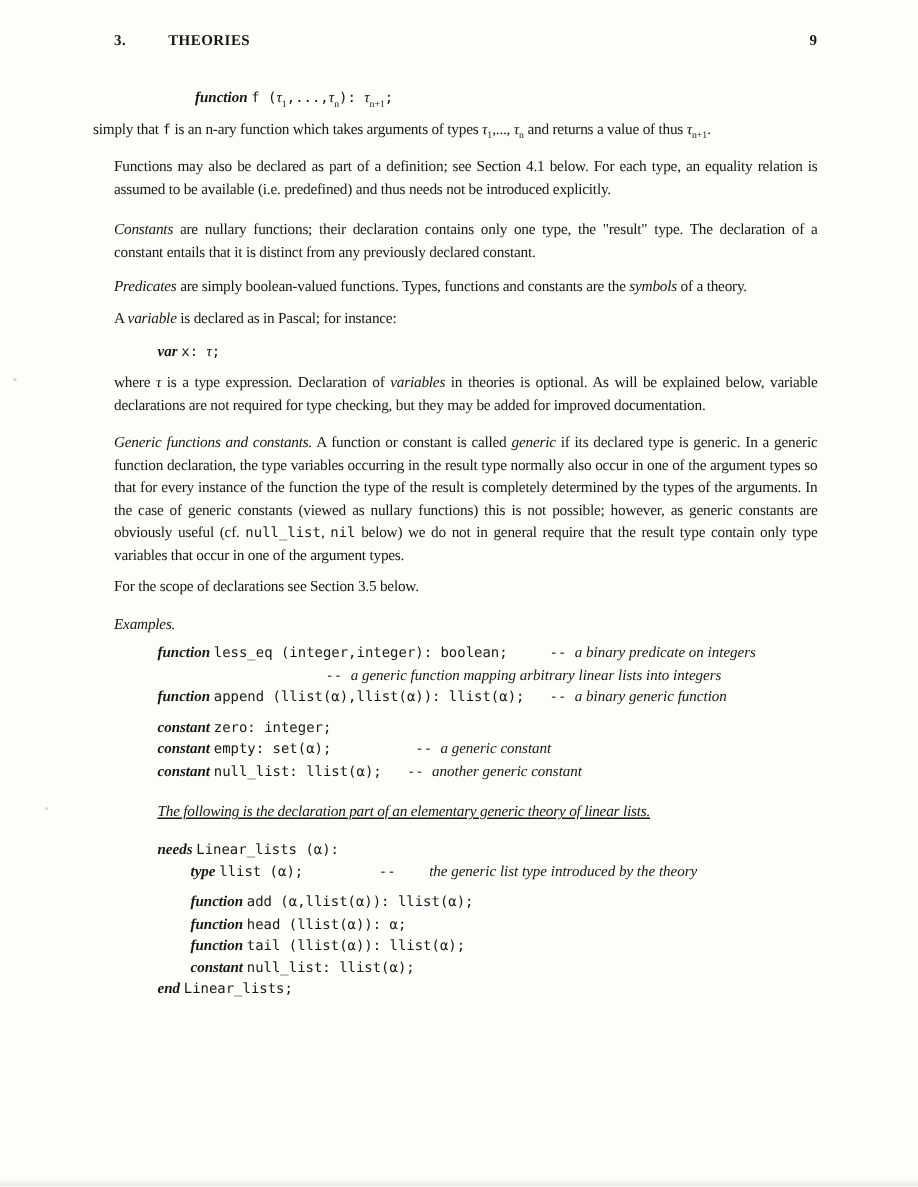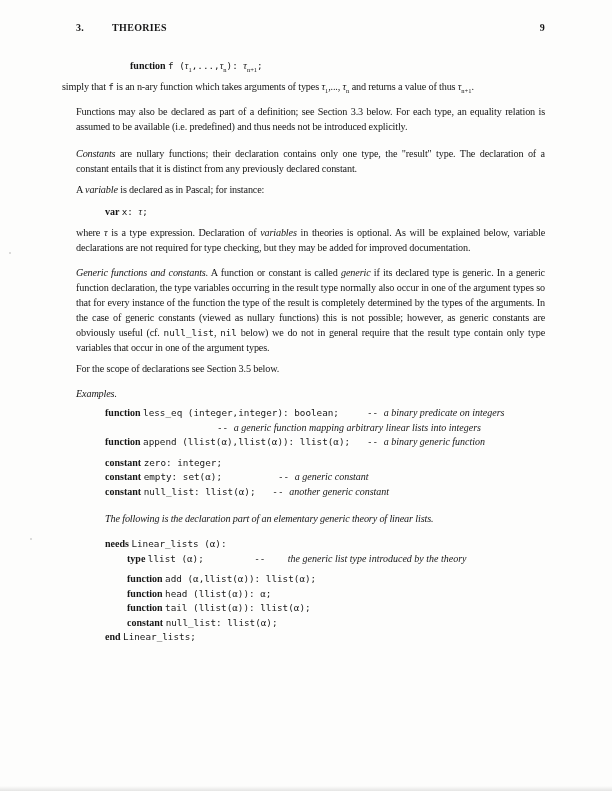--- a/index.html
+++ b/index.html
@@ -32,26 +32,26 @@
   
   .code-line {
     font-size:10px; line-height:14.5px; white-space:pre;
     font-family:"Liberation Serif","DejaVu Serif",serif;
   }
   .formula { margin:26px 0 0 54px; }
   .var-line { margin:8px 0 0 29px; }
   .code-block { margin-left:29px; }
   .cb1 { margin-top:5px; }
   .gap-before { margin-top:6px; }
-  .following { margin-left:29px; margin-top:12px; text-align:left; }
+  .following { margin-left:29px; margin-top:12px; text-align:left;text-decoration:underline; }
   .theory-block { margin-top:11px; }
   .ind { padding-left:22px; }
   
   .seg-i { font-style:italic; }
-  .seg-b { font-weight:bold; }
+  .seg-b { font-weight:bold;font-style:italic; }
   .seg-m { font-family:"DejaVu Sans Mono","Liberation Mono",monospace; font-size:9.3px; letter-spacing:0; }
   sub.seg-sub { font-size:6.5px; line-height:0; letter-spacing:0; }
   
   .scan-edge {
     position:absolute; left:0; right:0; bottom:0; height:5px;
     background:linear-gradient(180deg, rgba(0,0,0,0) 0%, rgba(120,120,118,0.18) 100%);
   }
   .speck { position:absolute; background:#9a9a96; opacity:0.45; border-radius:50%; }
   .speck1 { left:9px;  top:252px; width:2px; height:2px; }
   .speck2 { left:30px; top:538px; width:2px; height:2px; }
@@ -65,24 +65,25 @@
     <div>
       <span class="sec-num">3.</span><span>THEORIES</span>
     </div>
     <span>9</span>
   </header>
 
   <div class="code-line formula"><span class="seg-b">function </span><span class="seg-m">f (</span><span class="seg-i">τ</span><sub class="seg-sub">1</sub><span class="seg-m">,...,</span><span class="seg-i">τ</span><sub class="seg-sub">n</sub><span class="seg-m">): </span><span class="seg-i">τ</span><sub class="seg-sub">n+1</sub><span class="seg-m">;</span></div>
 
   <p class="par means"><span>simply that </span><span class="seg-m">f</span><span> is an n-ary function which takes arguments of types </span><span class="seg-i">τ</span><sub class="seg-sub">1</sub><span>,..., </span><span class="seg-i">τ</span><sub class="seg-sub">n</sub><span> and returns a value of thus </span><span class="seg-i">τ</span><sub class="seg-sub">n+1</sub><span>.</span></p>
 
-  <p class="par mt10"><span>Functions may also be declared as part of a definition; see Section 3.3 below.  For each type, an equality relation is assumed to be available (i.e. predefined) and thus needs not be introduced explicitly.</span></p>
+  <p class="par mt10"><span>Functions may also be declared as part of a definition; see Section 4.1 below.  For each type, an equality relation is assumed to be available (i.e. predefined) and thus needs not be introduced explicitly.</span></p>
 
   <p class="par mt12"><span class="seg-i">Constants</span><span> are nullary functions; their declaration contains only one type, the "result" type.  The declaration of a constant entails that it is distinct from any previously declared constant.</span></p>
 
+  <p class="par mt8"><span class="seg-i">Predicates</span><span> are simply boolean-valued functions.  Types, functions and constants are the </span><span class="seg-i">symbols</span><span> of a theory.</span></p>
 
   <p class="par mt6"><span>A </span><span class="seg-i">variable</span><span> is declared as in Pascal; for instance:</span></p>
 
   <div class="code-line var-line"><span class="seg-b">var </span><span class="seg-m">x: </span><span class="seg-i">τ</span><span class="seg-m">;</span></div>
 
   <p class="par mt6"><span>where </span><span class="seg-i">τ</span><span> is a type expression.  Declaration of </span><span class="seg-i">variables</span><span> in theories is optional.  As will be explained below, variable declarations are not required for type checking, but they may be added for improved documentation.</span></p>
 
   <p class="par mt10"><span class="seg-i">Generic functions and constants.</span><span> A function or constant is called </span><span class="seg-i">generic</span><span> if its declared type is generic.  In a generic function declaration, the type variables occurring in the result type normally also occur in one of the argument types so that for every instance of the function the type of the result is completely determined by the types of the arguments.  In the case of generic constants (viewed as nullary functions) this is not possible; however, as generic constants are obviously useful (cf. </span><span class="seg-m">null_list</span><span>, </span><span class="seg-m">nil</span><span> below) we do not in general require that the result type contain only type variables that occur in one of the argument types.</span></p>
 
   <p class="par mt6"><span>For the scope of declarations see Section 3.5 below.</span></p>

